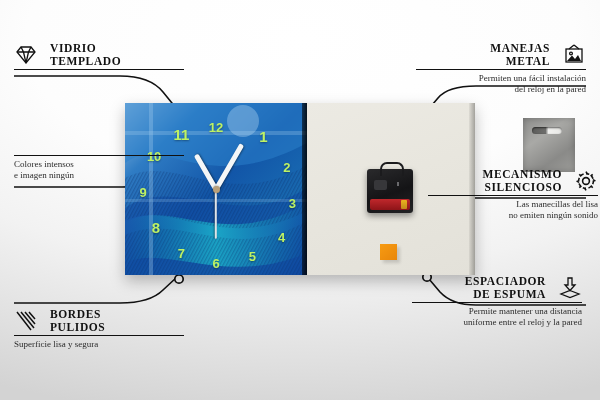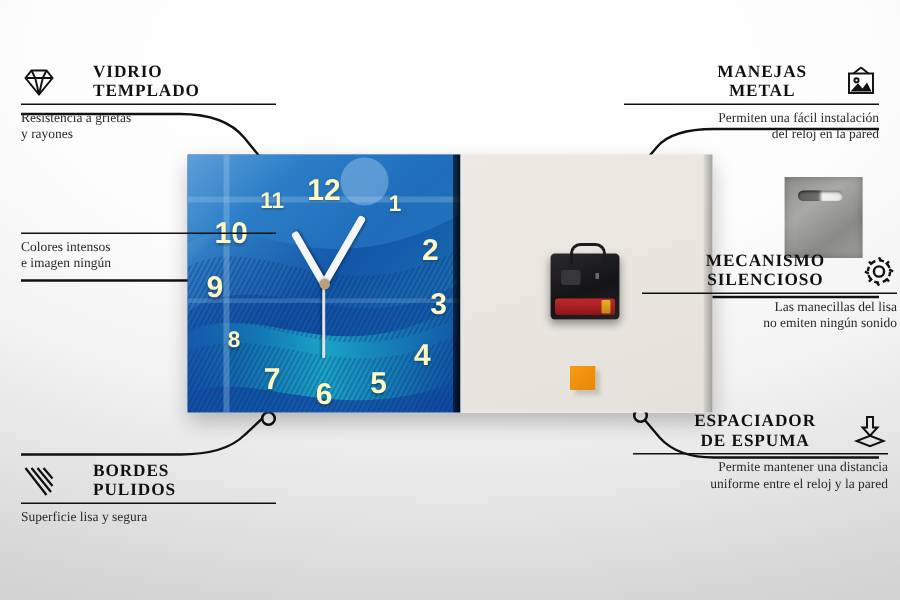--- a/index.html
+++ b/index.html
@@ -34,26 +34,26 @@
   .panel-back{
     position:absolute;left:182px;top:0;width:168px;height:172px;
     background:linear-gradient(160deg,#eceae3 0%,#e8e6de 45%,#e3e1d9 100%);
   }
   .panel-back:after{
     content:"";position:absolute;right:0;top:0;width:6px;height:172px;
     background:linear-gradient(to right,rgba(0,0,0,.05),rgba(0,0,0,.30));
   }
   
   .num{
-    position:absolute;color:#fef9c3;font-family:"Liberation Sans",sans-serif;
+    position:absolute;color:#bef264;font-family:"Liberation Sans",sans-serif;
     font-weight:700;font-size:15px;line-height:1;
     text-shadow:0 1px 2px rgba(0,0,0,.35);
     transform:translate(-50%,-50%);
   }
-  .num.big{font-size:20px;}
+  .num.big{font-size:13px;}
   
   .hand{position:absolute;left:50%;top:50%;transform-origin:0 50%;background:#f4f6f7;border-radius:2px;
         box-shadow:0 1px 2px rgba(0,0,0,.4);}
   .hand-h{width:40px;height:5px;margin-top:-2.5px;transform:rotate(-120deg);}
   .hand-m{width:52px;height:5px;margin-top:-2.5px;transform:rotate(-60deg);}
   .hand-s{width:50px;height:1.6px;margin-top:-.8px;transform:rotate(90deg);background:#dfe3e6;}
   .pin{position:absolute;left:50%;top:50%;width:7px;height:7px;margin:-3.5px 0 0 -3.5px;
        border-radius:50%;background:#b9a07a;box-shadow:0 0 2px rgba(0,0,0,.5);}
   
   .hanger{
@@ -86,28 +86,28 @@
     content:"";position:absolute;right:3px;top:1px;width:6px;height:9px;
     background:linear-gradient(to bottom,#e9b21f,#c2871a);border-radius:1px;
   }
   .foam{
     position:absolute;left:73px;top:141px;width:17px;height:16px;
     background:linear-gradient(140deg,#f79b12,#e8860a);
     box-shadow:3px 3px 3px rgba(0,0,0,.14);
   }
   
   .callout{position:absolute;width:170px;}
-  .callout .head{display:flex;align-items:center;gap:24px;padding-bottom:2px;}
+  .callout .head{display:flex;align-items:center;gap:12px;padding-bottom:2px;}
   .callout.left .head{justify-content:flex-start;}
   .callout.right .head{justify-content:flex-end;}
   .ttl{
     font-family:"Liberation Serif",serif;font-weight:700;letter-spacing:.6px;
     font-size:11.5px;line-height:12.5px;color:#111111;text-transform:uppercase;
   }
-  .callout.right .ttl{text-align:center;}
+  .callout.right .ttl{text-align:right;}
   .rule{height:1.4px;background:#111111;width:100%;}
   .sub{
     font-size:9px;line-height:11px;color:#2b2b2b;padding-top:3px;
     font-family:"Liberation Serif",serif;
   }
   .callout.right .sub{text-align:right;}
   .ico{width:24px;height:24px;flex:0 0 24px;color:#111;}
   .ico svg{display:block;width:24px;height:24px;}
   .hdbox{
     width:25px;height:22px;border:1.6px solid #111;display:flex;flex-direction:column;
@@ -213,23 +213,20 @@
         <svg viewBox="0 0 24 24" fill="none" stroke="currentColor" stroke-width="1.3">
           <path d="M3 9 L7 4 H17 L21 9 L12 20 Z"></path>
           <path d="M3 9 H21 M7 4 L9.5 9 L12 20 M17 4 L14.5 9 L12 20"></path>
         </svg>
       </span>
       <span class="ttl">
         <span>VIDRIO</span><br><span>TEMPLADO</span>
       </span>
     </div>
     <div class="rule"></div>
-    <div class="sub">
-      <span>Resistencia a grietas</span><br><span>y rayones</span>
-    </div>
   </div>
 
   <div class="callout left" style="left:14px;top:155px;">
     <div class="rule"></div>
     <div class="sub">
       <span>Colores intensos</span><br><span>e imagen ningún</span>
     </div>
   </div>
 
   <div class="callout left" style="left:14px;top:272px;margin-top:36px;">
@@ -282,21 +279,21 @@
           <circle cx="12" cy="12" r="7.4" stroke-dasharray="3.2 2.6"></circle>
         </svg>
       </span>
     </div>
     <div class="rule"></div>
     <div class="sub">
       <span>Las manecillas del lisa</span><br><span>no emiten ningún sonido</span>
     </div>
   </div>
 
-  <div class="callout right" style="left:422px;top:275px;">
+  <div class="callout right" style="left:412px;top:275px;">
     <div class="head">
       <span class="ttl">
         <span>ESPACIADOR</span><br><span>DE ESPUMA</span>
       </span>
       <span class="ico">
         <svg viewBox="0 0 24 24" fill="none" stroke="currentColor" stroke-width="1.3">
           <path d="M10 2 H14 V9 H17 L12 14.5 L7 9 H10 Z"></path>
           <path d="M12 14.5 L21 18 L12 21.5 L3 18 Z"></path>
         </svg>
       </span>

